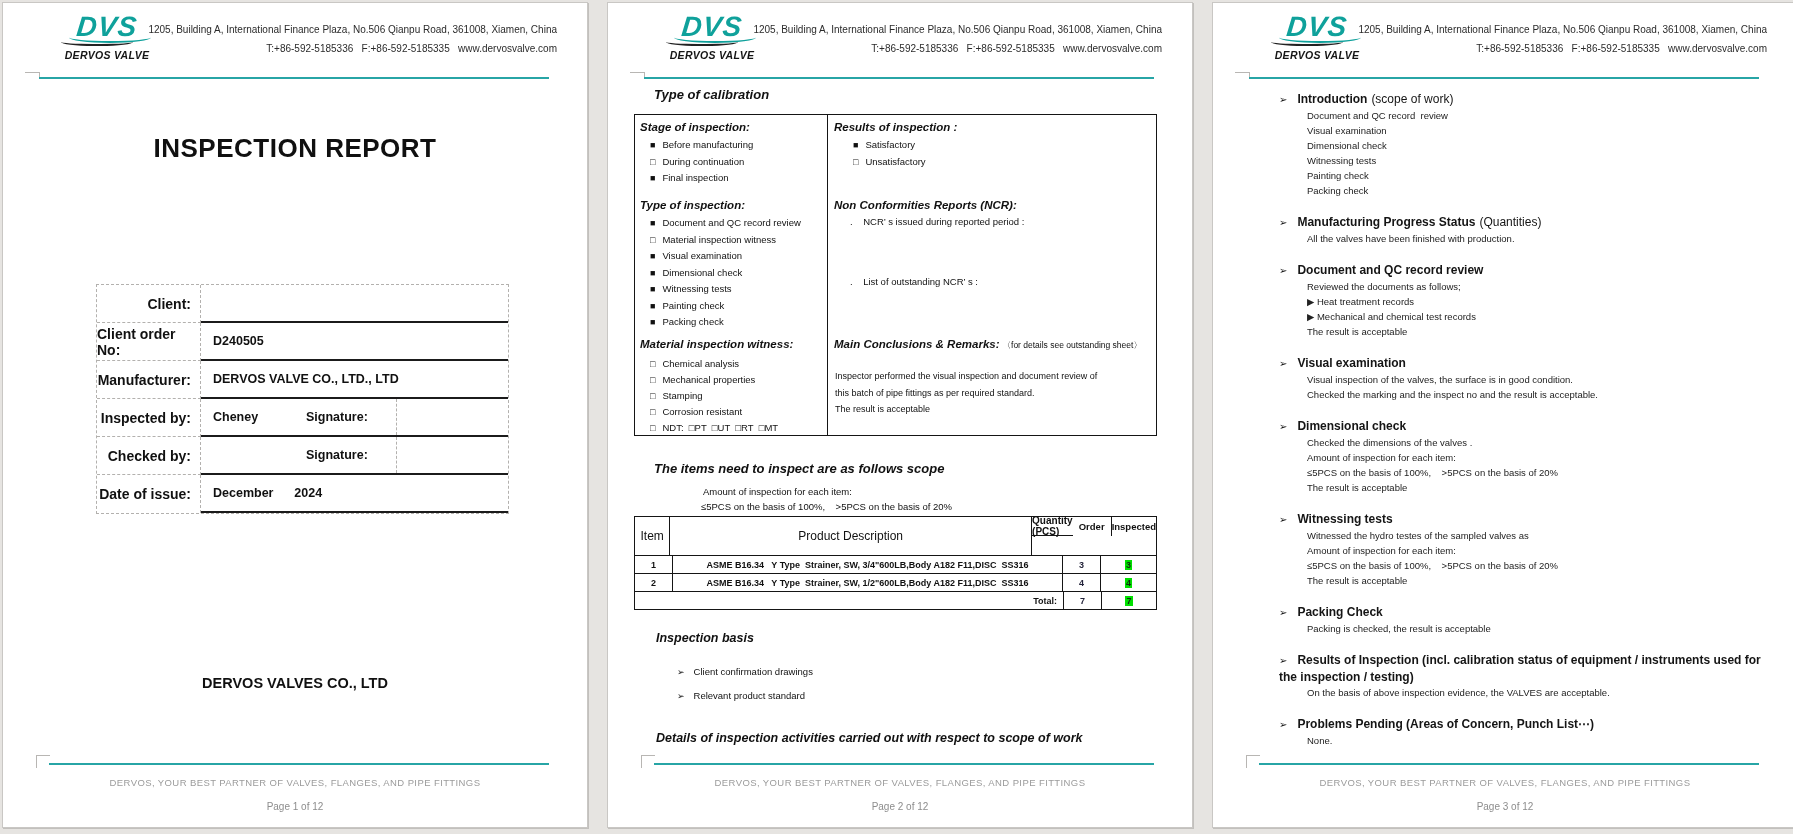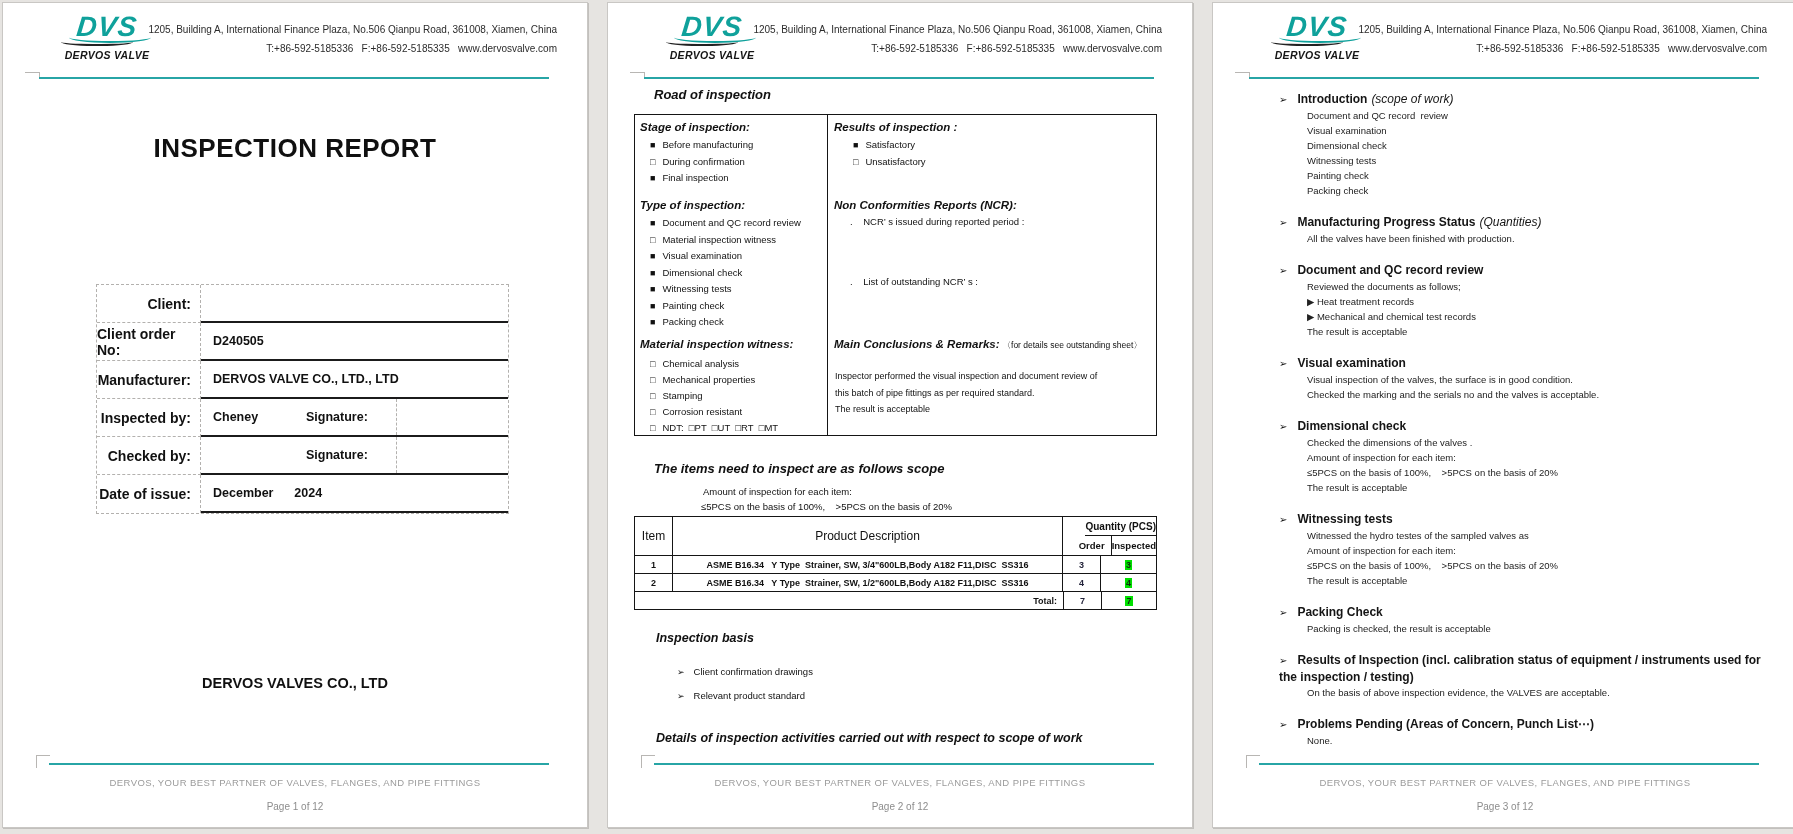--- a/index.html
+++ b/index.html
@@ -67,21 +67,21 @@
   .concl-lines div{font-size:9px; line-height:16.5px;}
   .p2-scope{position:absolute; left:46px; top:458px; font-size:13px; font-weight:bold; font-style:italic;}
   .p2-amt1{position:absolute; left:95px; top:483px; font-size:9.5px;}
   .p2-amt2{position:absolute; left:93px; top:498px; font-size:9.5px; white-space:pre;}
   .itbl{position:absolute; left:26px; top:513px; width:523px; border:1.5px solid #151515; font-size:9px;}
   .it-flex{display:flex;}
   .it-c{border-left:1px solid #151515;}
   .it-c:first-child{border-left:none;}
   .col-item{width:37px;} .col-desc{width:390px;} .col-order{width:38px;} .col-insp{flex:1;}
   .it-hdr .col-item,.it-hdr .col-desc{height:38px; display:flex; align-items:center; justify-content:center; font-weight:normal; font-size:12px;}
-  .qty-block{flex:1; display:flex; flex-direction:column;align-items:flex-end;}
+  .qty-block{flex:1; display:flex; flex-direction:row;}
   .qty-top{height:19px; border-bottom:1px solid #151515; display:flex; align-items:center; justify-content:center; font-weight:bold; font-size:10px;}
   .qty-bottom{display:flex; height:19px;}
   .qty-bottom div{display:flex; align-items:center; justify-content:center; font-weight:bold; font-size:9.5px;}
   .qty-bottom .col-order{width:38px;}
   .qty-bottom .col-insp{flex:1; border-left:1px solid #151515;}
   .it-row{display:flex; border-top:1px solid #151515; height:18px;}
   .it-row div{display:flex; align-items:center; justify-content:center;}
   .it-row .col-desc{font-weight:bold; white-space:pre;}
   .it-row .col-item{font-weight:bold;}
   .it-row .col-order{font-weight:bold; color:#23233a;}
@@ -91,21 +91,21 @@
   .p2-bullet{position:absolute; left:69px; font-size:9.5px;}
   .p2-bullet .arrow{font-size:9px; margin-right:9px;}
   .p2-details{position:absolute; left:48px; top:728px; font-size:12.5px; font-weight:bold; font-style:italic;}
 
   
   .p3-body{position:absolute; left:66px; right:28px; top:82px;}
   .p3-sec{margin-top:16px;}
   .p3-sec:first-child{margin-top:6px;}
   .p3-title{font-size:12px; font-weight:bold; line-height:16px; color:#151515;}
   .p3-title .arrow{font-size:10px; margin-right:10px; font-weight:normal;}
-  .p3-suffix{font-weight:normal; font-style:italic; margin-left:4px;margin-top:8px;}
+  .p3-suffix{font-weight:normal; margin-left:4px;margin-top:8px;}
   .p3-line{padding-left:28px; font-size:9.5px; line-height:15px; color:#222; white-space:pre;}
 </style>
 </head>
 <body>
 
 <div class="drag-handle">
   <i></i>
     <i></i>
     <i></i>
     <i></i>
@@ -177,31 +177,31 @@
     <div class="logo-sw2"></div>
     <div class="logo-name">DERVOS VALVE</div>
   </div>
   <div class="hdr-address">
     <div>1205, Building A, International Finance Plaza, No.506 Qianpu Road, 361008, Xiamen, China</div>
     <div class="hdr-contacts">T:+86-592-5185336   F:+86-592-5185335   www.dervosvalve.com</div>
   </div>
   <div class="hdr-mark"></div>
   <div class="hdr-rule"></div>
 
-  <div class="p2-title">Road of inspection</div>
+  <div class="p2-title">Type of calibration</div>
 
   <div class="bigtable">
     <div class="bt-left">
       <div class="bt-block" style="top:4px;">
         <div class="bt-title">Stage of inspection:</div>
         <div class="bt-items">
 
             <div class="cbrow"><span class="cbx">■</span><span>Before manufacturing</span></div>
 
-            <div class="cbrow"><span class="cbx">□</span><span>During confirmation</span></div>
+            <div class="cbrow"><span class="cbx">□</span><span>During continuation</span></div>
 
             <div class="cbrow"><span class="cbx">■</span><span>Final inspection</span></div>
 
         </div>
       </div>
       <div class="bt-block" style="top:82px;">
         <div class="bt-title">Type of inspection:</div>
         <div class="bt-items">
 
             <div class="cbrow"><span class="cbx">■</span><span>Document and QC record review</span></div>
@@ -354,21 +354,21 @@
     <div class="p3-sec">
       <div class="p3-title"><span class="arrow">➢</span><span>Document and QC record review</span></div>
       <div class="p3-line">Reviewed the documents as follows;</div>
         <div class="p3-line">▶ Heat treatment records</div>
         <div class="p3-line">▶ Mechanical and chemical test records</div>
         <div class="p3-line">The result is acceptable</div>
     </div>
     <div class="p3-sec">
       <div class="p3-title"><span class="arrow">➢</span><span>Visual examination</span></div>
       <div class="p3-line">Visual inspection of the valves, the surface is in good condition.</div>
-        <div class="p3-line">Checked the marking and the serials no and the valves is acceptable.</div>
+        <div class="p3-line">Checked the marking and the inspect no and the result is acceptable.</div>
     </div>
     <div class="p3-sec">
       <div class="p3-title"><span class="arrow">➢</span><span>Dimensional check</span></div>
       <div class="p3-line">Checked the dimensions of the valves .</div>
         <div class="p3-line">Amount of inspection for each item:</div>
         <div class="p3-line">≤5PCS on the basis of 100%,    &gt;5PCS on the basis of 20%</div>
         <div class="p3-line">The result is acceptable</div>
     </div>
     <div class="p3-sec">
       <div class="p3-title"><span class="arrow">➢</span><span>Witnessing tests</span></div>

